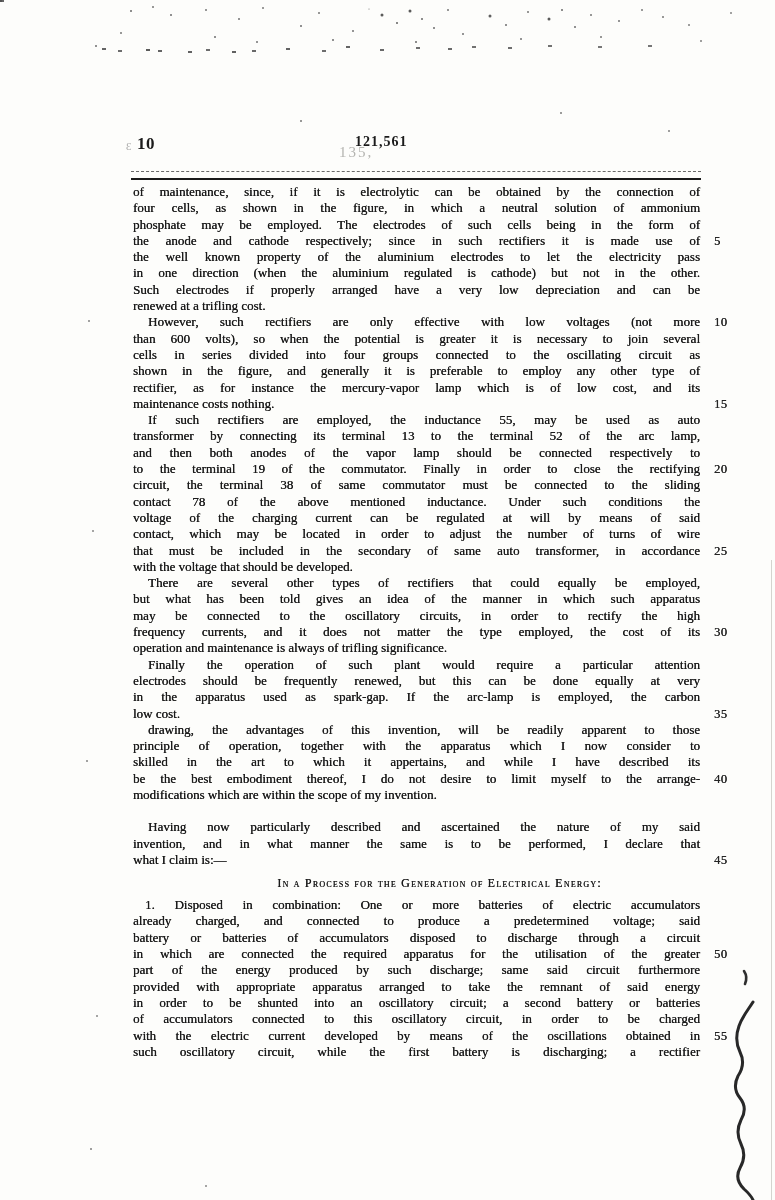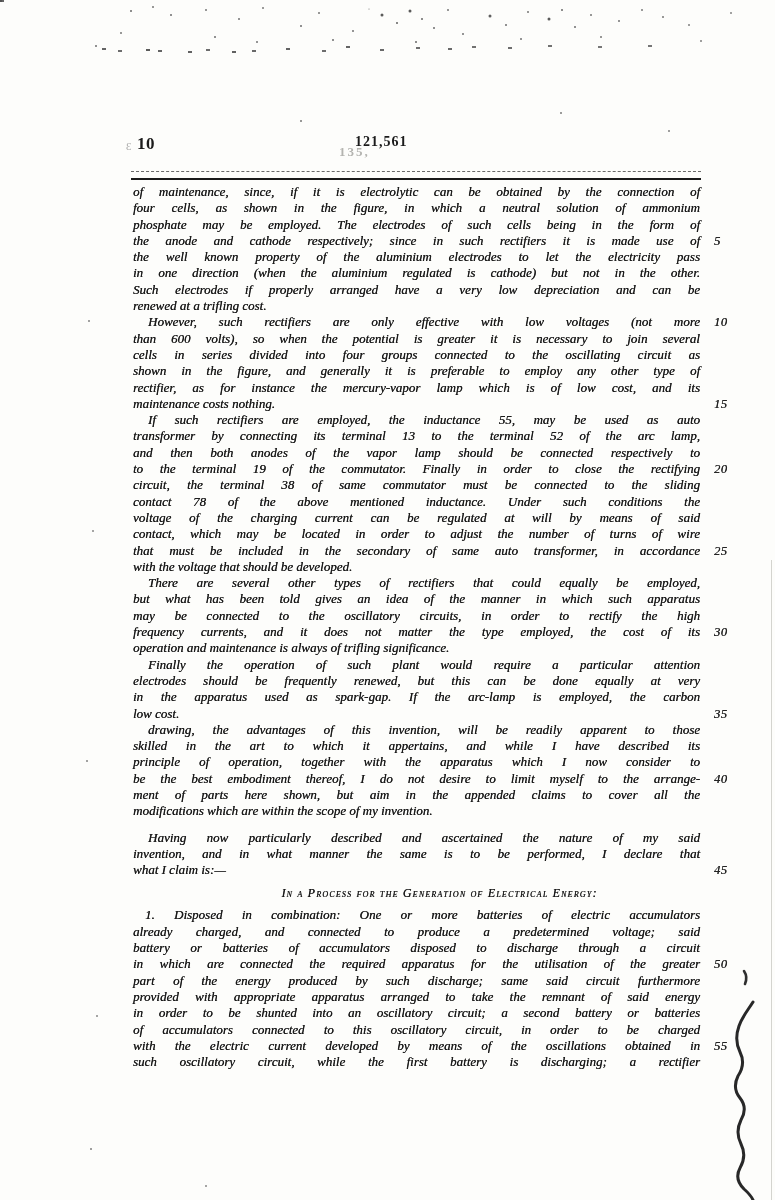--- a/index.html
+++ b/index.html
@@ -46,36 +46,35 @@
   .ghost-mark{
     position:absolute;left:-7px;top:6px;font-size:11px;color:#8a8a8a;opacity:.75;
     transform:scaleX(-1);
   }
   .patnum{
     position:absolute;left:222px;top:0;
     font-size:14px;font-weight:bold;letter-spacing:1px;
   }
   .ghost-num{
     position:absolute;left:206px;top:10px;
-    font-size:13px;color:#b4b4b0;letter-spacing:2px;font-weight:bold;
+    font-size:15px;color:#b4b4b0;letter-spacing:2px;
   }
   .rule{
     position:absolute;top:171px;left:131px;width:570px;height:6px;
     border-top:1px dashed #6a6a6a;
     border-bottom:2.4px solid #191919;
   }
   
   .bodytext{
     position:absolute;top:184px;left:133px;width:567px;
     font-size:13px;line-height:16.3px;
     text-shadow:.25px 0 0 currentColor;
-    font-style:italic;
   }
   .para{margin:0;}
-  .para.gap{margin-top:10px;}
+  .para.gap{margin-top:16px;}
   .tline{
     position:relative;
     text-align:justify;
     text-align-last:justify;
     height:16.3px;overflow:visible;white-space:normal;
   }
   .tline.noj{text-align-last:left;}
   .para.indent .tline:first-child{text-indent:15px;}
   .para.claim .tline:first-child{text-indent:12px;}
   .lnum{
@@ -154,24 +153,23 @@
         <div class="tline noj"><span>operation and maintenance is always of trifling significance.</span></div>
       </div>
       <div class="para indent">
         <div class="tline"><span>Finally the operation of such plant would require a particular attention</span></div>
         <div class="tline"><span>electrodes should be frequently renewed, but this can be done equally at very</span></div>
         <div class="tline"><span>in the apparatus used as spark-gap.  If the arc-lamp is employed, the carbon</span></div>
         <div class="tline noj"><span>low cost.</span><span class="lnum">35</span></div>
       </div>
       <div class="para indent">
         <div class="tline"><span>drawing, the advantages of this invention, will be readily apparent to those</span></div>
+        <div class="tline"><span>principle of operation, together with the apparatus which I now consider to</span></div>
         <div class="tline"><span>skilled in the art to which it appertains, and while I have described its</span></div>
-        <div class="tline"><span>principle of operation, together with the apparatus which I now consider to</span></div>
         <div class="tline"><span>be the best embodiment thereof, I do not desire to limit myself to the arrange-</span><span class="lnum">40</span></div>
-        <div class="tline"><span>ment of parts here shown, but aim in the appended claims to cover all the</span></div>
         <div class="tline noj"><span>modifications which are within the scope of my invention.</span></div>
       </div>
       <div class="para indent gap">
         <div class="tline"><span>Having now particularly described and ascertained the nature of my said</span></div>
         <div class="tline"><span>invention, and in what manner the same is to be performed, I declare that</span></div>
         <div class="tline noj"><span>what I claim is:—</span><span class="lnum">45</span></div>
       </div>
       <div class="claims-heading">In a Process for the Generation of Electrical Energy:</div>
       <div class="para indent claim">
         <div class="tline"><span>1. Disposed in combination:  One or more batteries of electric accumulators</span></div>

